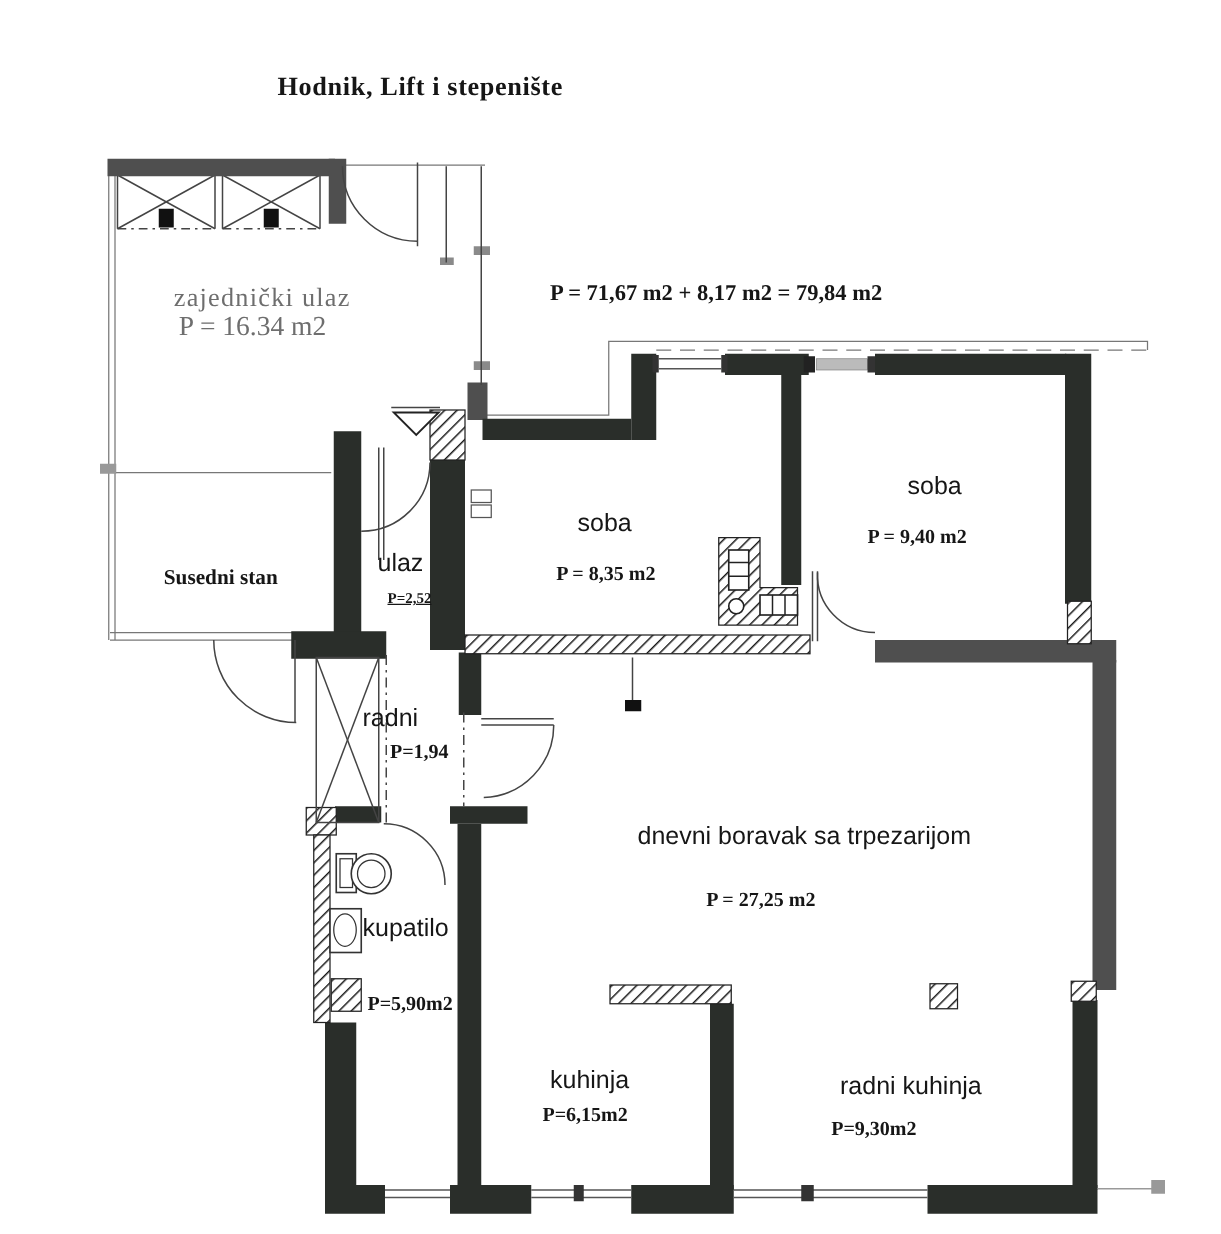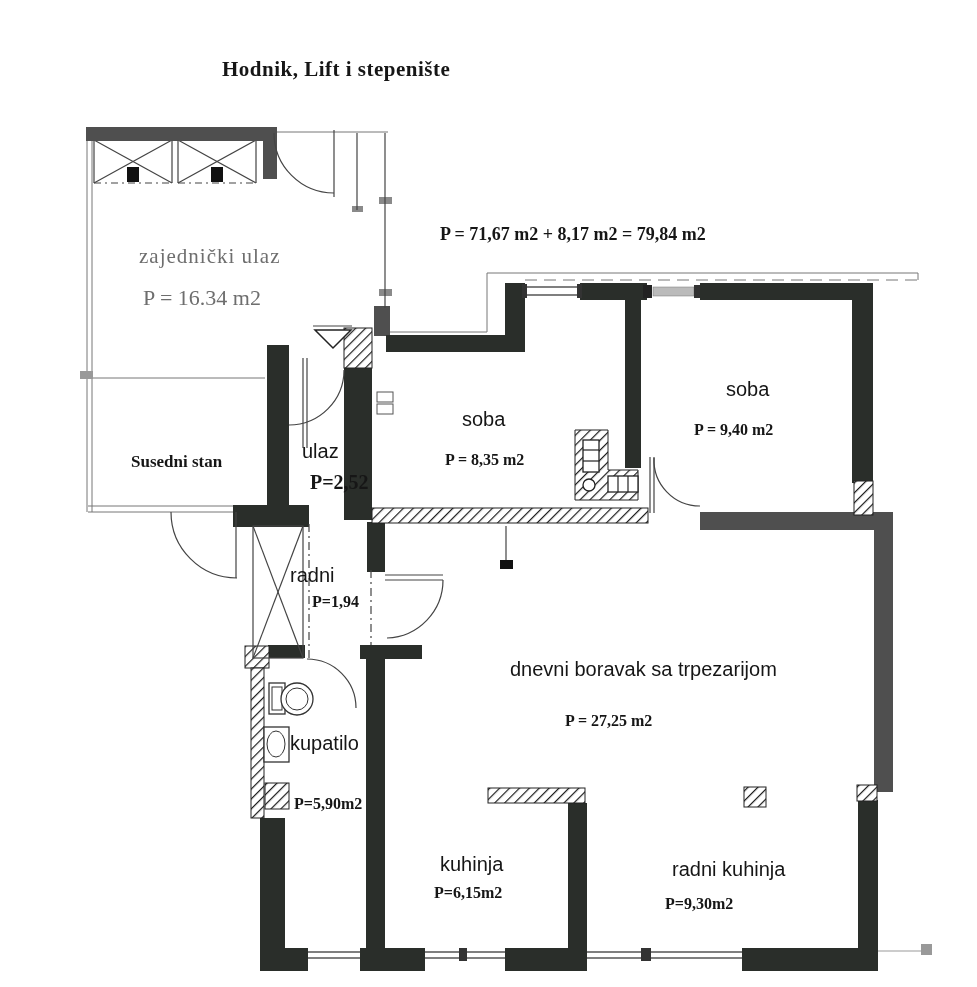--- a/index.html
+++ b/index.html
@@ -9,28 +9,28 @@
     --label-gray:#6e6e6e;
     --background:#ffffff;
   }
   html,body{margin:0;padding:0;background:var(--background);}
   .plan{position:relative;width:977px;height:987px;background:var(--background);overflow:hidden;}
   svg{position:absolute;left:0;top:0;}
   .lbl{position:absolute;white-space:nowrap;color:#161616;}
   .serif-b{font-family:"Liberation Serif",serif;font-weight:bold;}
   .serif{font-family:"Liberation Serif",serif;}
   .sans{font-family:"Liberation Sans",sans-serif;}
-  .gray{color:var(--label-gray);margin-top:18px;}
+  .gray{color:var(--label-gray);}
   .title{left:222px;top:57px;font-size:21px;letter-spacing:.5px;}
   .total{left:440px;top:224px;font-size:18px;}
   .zu-name{left:139px;top:226px;font-size:21px;letter-spacing:1px;}
-  .zu-area{left:143px;top:267px;font-size:22px;}
+  .zu-area{left:143px;top:248px;font-size:22px;}
   .susedni{left:131px;top:452px;font-size:17px;}
   .ulaz-name{left:302px;top:440px;font-size:20px;}
-  .ulaz-area{left:310px;top:471px;font-size:20px;}
+  .ulaz-area{left:310px;top:471px;font-size:12px;text-decoration:underline;}
   .soba1-name{left:462px;top:408px;font-size:20px;}
   .soba1-area{left:445px;top:451px;font-size:16px;}
   .soba2-name{left:726px;top:378px;font-size:20px;}
   .soba2-area{left:694px;top:421px;font-size:16px;}
   .hodnik-name{left:290px;top:564px;font-size:20px;}
   .hodnik-area{left:312px;top:593px;font-size:16px;}
   .dnevni-name{left:510px;top:658px;font-size:20px;}
   .dnevni-area{left:565px;top:700px;font-size:16px;margin-top:12px;}
   .kupatilo-name{left:290px;top:732px;font-size:20px;text-align:center;}
   .kupatilo-area{left:294px;top:795px;font-size:16px;}

